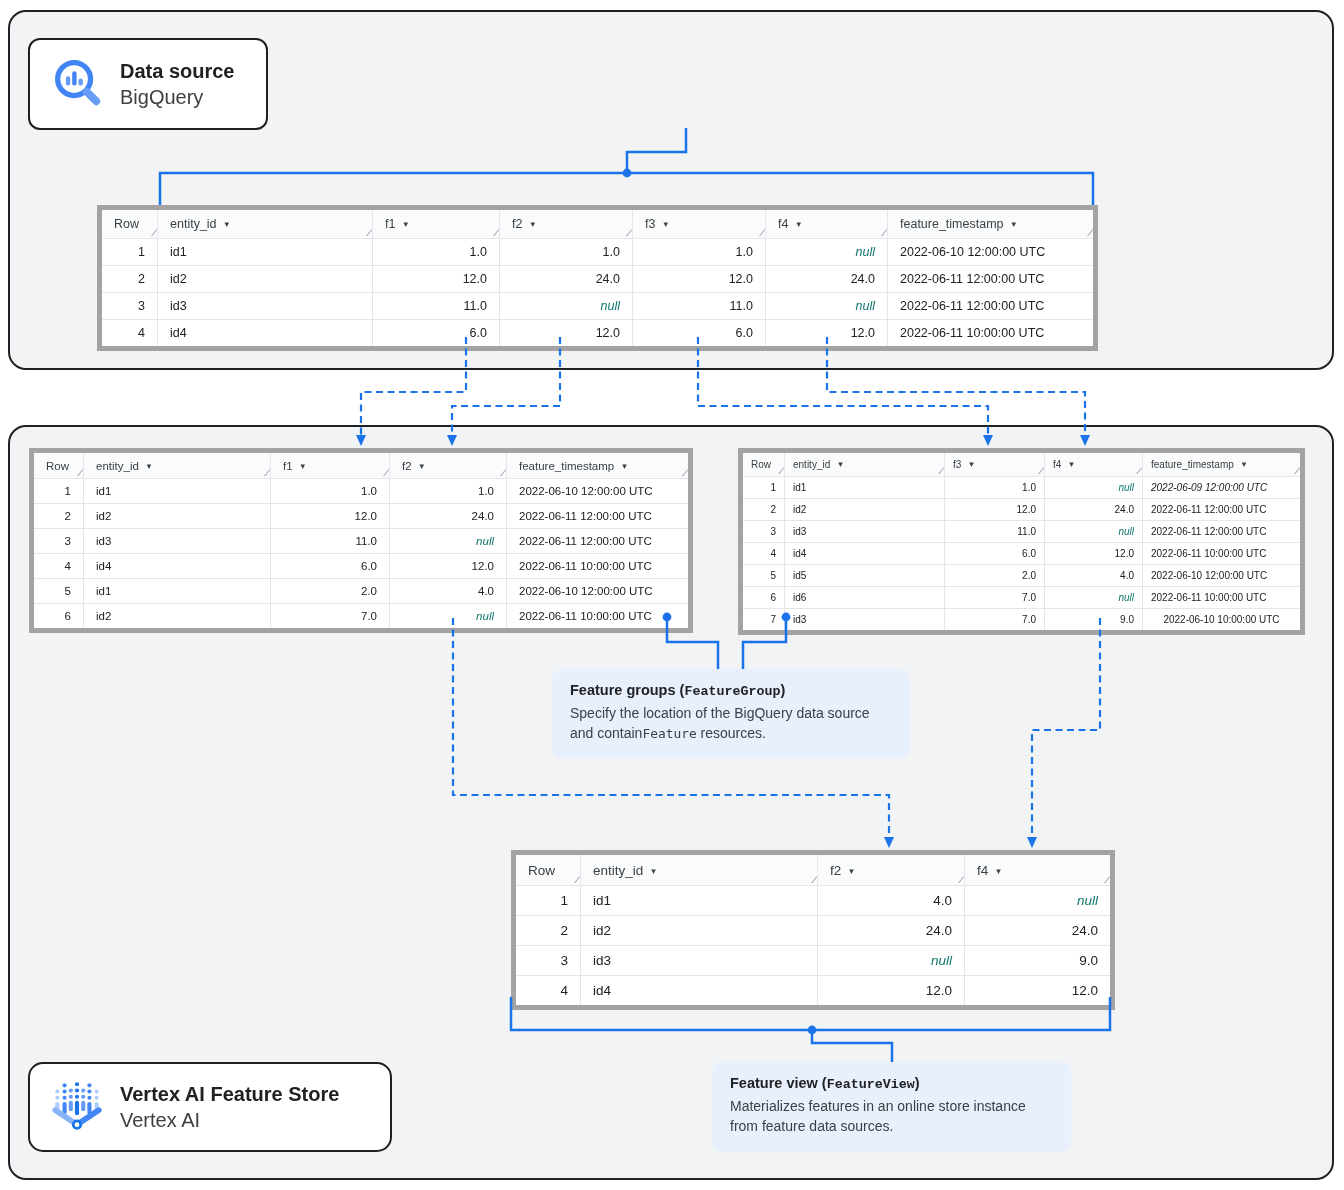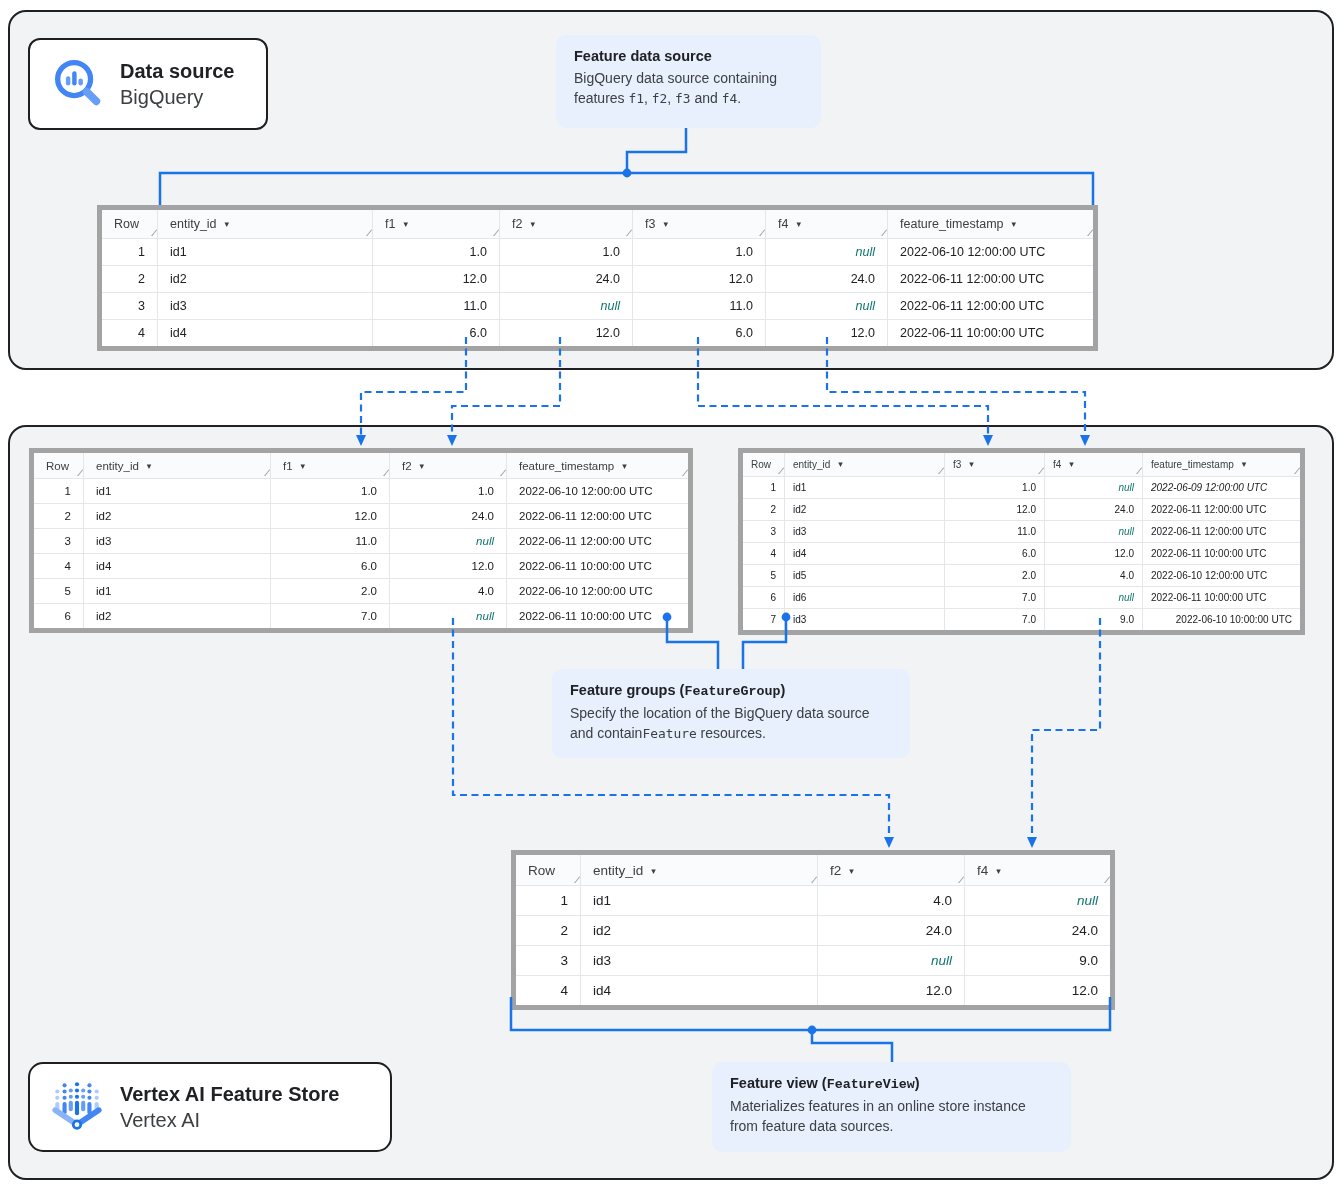--- a/index.html
+++ b/index.html
@@ -136,24 +136,20 @@
         <path d="M49,33 L28,47" stroke="#4285f4" stroke-width="5.5" stroke-linecap="round" fill="none"></path>
         <circle cx="28" cy="47" r="3.6" fill="#ffffff" stroke="#1a73e8" stroke-width="2.6"></circle>
       </svg>
     </span>
     <span>
       <div class="card-title">Vertex AI Feature Store</div>
       <div class="card-sub">Vertex AI</div>
     </span>
   </div>
 
-  <div class="callout co-fds">
-    <div class="callout-title">Feature data source</div>
-    <div class="callout-body"><span>BigQuery data source containing features </span><span class="mono">f1</span><span>, </span><span class="mono">f2</span><span>, </span><span class="mono">f3</span><span> and </span><span class="mono">f4</span><span>.</span></div>
-  </div>
 
   <div class="callout co-fg">
     <div class="callout-title"><span>Feature groups (</span><span class="mono">FeatureGroup</span><span>)</span></div>
     <div class="callout-body"><span>Specify the location of the BigQuery data source and contain</span><span class="mono">Feature</span><span> resources.</span></div>
   </div>
 
   <div class="callout co-fv">
     <div class="callout-title"><span>Feature view (</span><span class="mono">FeatureView</span><span>)</span></div>
     <div class="callout-body">Materializes features in an online store instance from feature data sources.</div>
   </div>
@@ -343,21 +339,21 @@
             <td style="text-align: left;">id6</td>
             <td style="text-align: right;">7.0</td>
             <td class="null-cell" style="text-align: right;">null</td>
             <td style="text-align: left;">2022-06-11 10:00:00 UTC</td>
           </tr>
           <tr>
             <td class="row-num" style="text-align: right;">7</td>
             <td style="text-align: left;">id3</td>
             <td style="text-align: right;">7.0</td>
             <td style="text-align: right;">9.0</td>
-            <td style="text-align: right;">2022-06-10 10:00:00 UTC</td>
+            <td style="text-align: center;">2022-06-10 10:00:00 UTC</td>
           </tr>
         </tbody>
       </table>
     </div>
   <div id="table-view" class="thost tbl-lg">
       <table class="dtable">
         <colgroup>
           <col style="width: 67px;">
           <col style="width: 237px;">
           <col style="width: 147px;">

